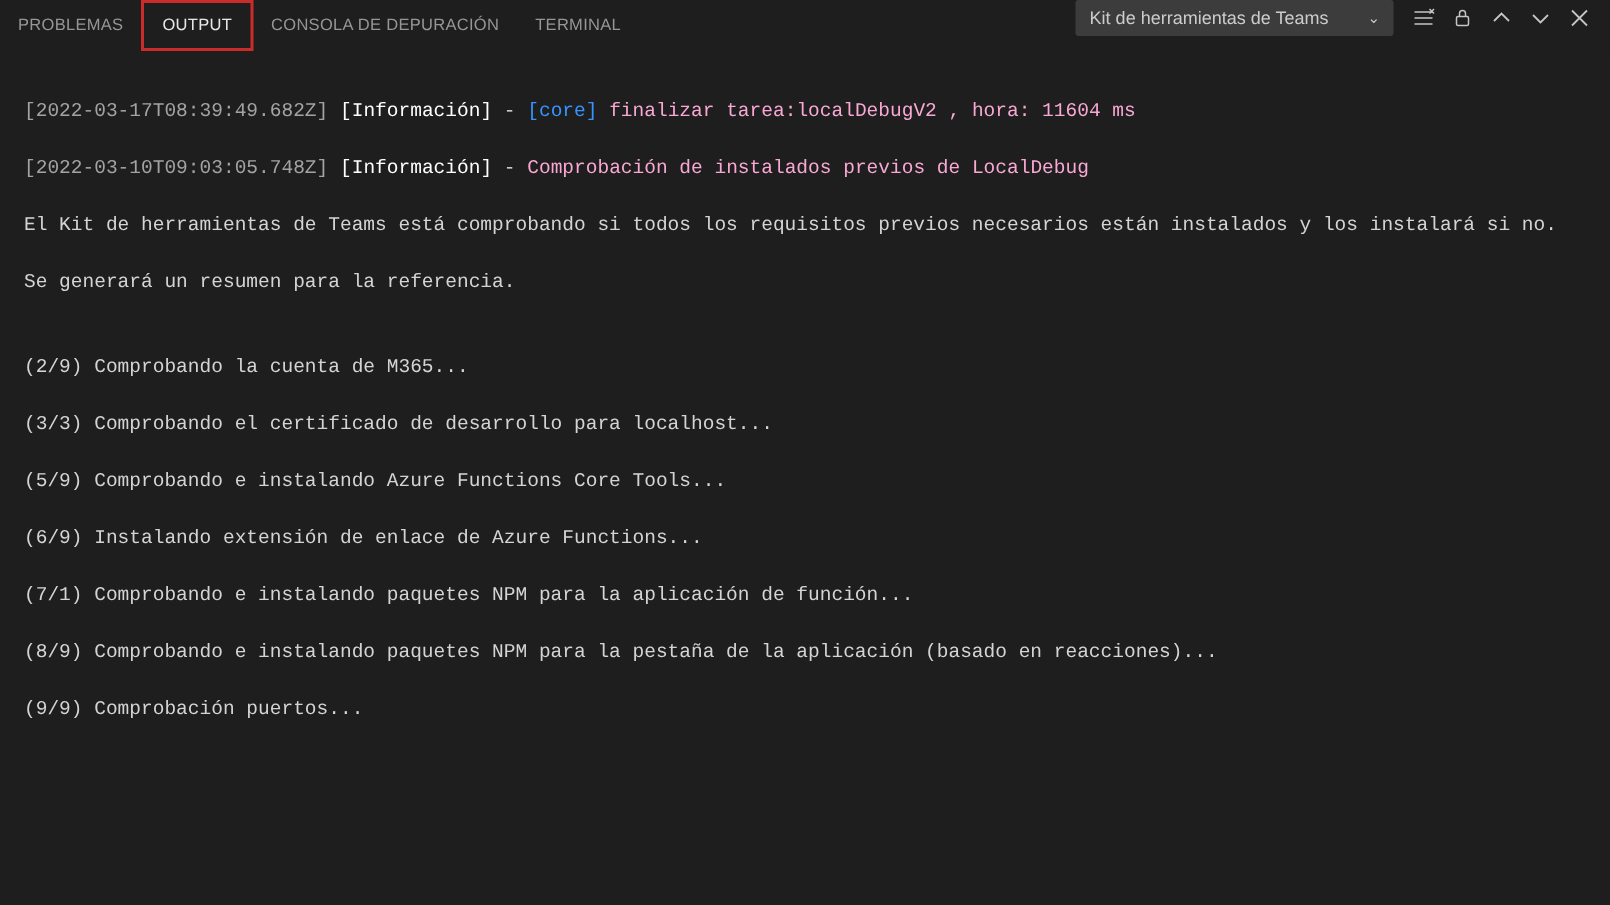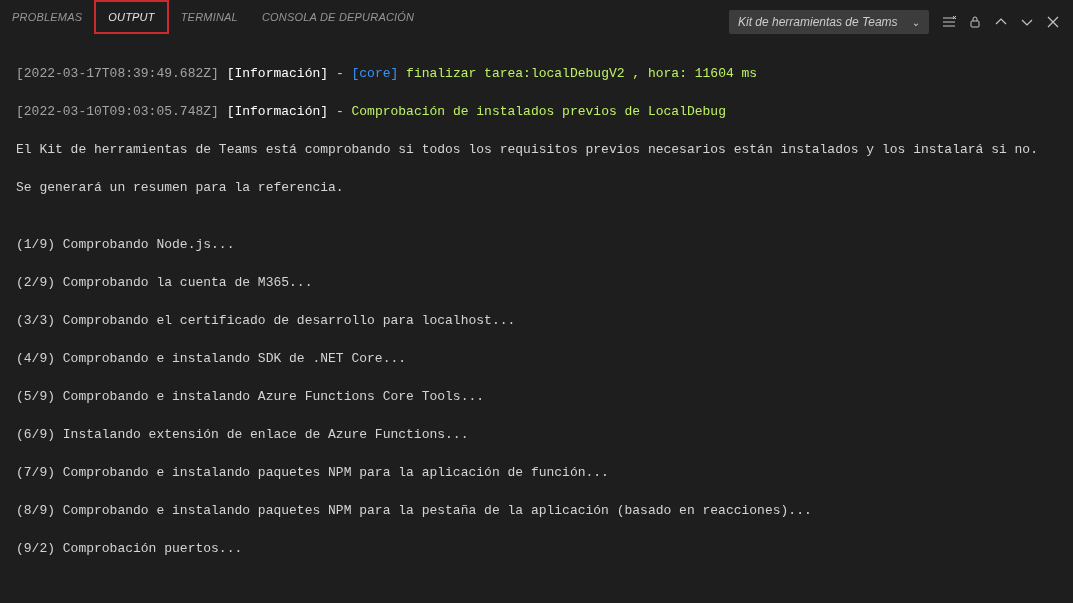--- a/index.html
+++ b/index.html
@@ -11,26 +11,25 @@
       background: #1e1e1e;
       color: #cccccc;
       font-family: "Segoe UI", sans-serif;
       font-size: 13px;
       width: 1073px;
       height: 603px;
       overflow: hidden;
     }
     .panel-header {
       display: flex;
-      align-items: flex-end;
+      align-items: flex-start;
       height: 35px;
       border-bottom: 1px solid #1e1e1e;
       padding: 0 8px 0 0;
       background: #1e1e1e;
-      font-style: italic;
     }
     .tabs {
       display: flex;
       align-items: stretch;
       height: 100%;
     }
     .tab {
       display: flex;
       align-items: center;
       padding: 0 12px;
@@ -53,21 +52,21 @@
       align-items: center;
       height: 24px;
       padding: 0 8px;
       background: #3c3c3c;
       border: 1px solid #3c3c3c;
       border-radius: 2px;
       color: #cccccc;
       font-size: 12px;
       margin-right: 6px;
       cursor: pointer;
-      gap: 14px;
+      gap: 26px;
     }
     .dropdown .chev {
       font-size: 10px;
       color: #cccccc;
     }
     .icon-btn {
       width: 24px;
       height: 24px;
       display: flex;
       align-items: center;
@@ -86,32 +85,32 @@
       font-size: 13px;
       line-height: 19px;
       color: #d4d4d4;
       white-space: pre;
       overflow: hidden;
     }
     .ts { color: #a3a3a3; }
     .info { color: #ffffff; }
     .dash { color: #d4d4d4; }
     .core { color: #3794ff; margin-top: 33px; }
-    .msg { color: #bef264; }
+    .msg { color: #f9a8d4; }
     .line { display: block; }
   </style>
 </head>
 <body>
 
 <div class="panel-header">
   <div class="tabs">
     <div class="tab">PROBLEMAS</div>
     <div class="tab highlighted">OUTPUT</div>
+    <div class="tab">CONSOLA DE DEPURACIÓN</div>
     <div class="tab">TERMINAL</div>
-    <div class="tab">CONSOLA DE DEPURACIÓN</div>
   </div>
   <div class="spacer"></div>
   <div class="dropdown">
     <span>Kit de herramientas de Teams</span>
     <span class="chev">⌄</span>
   </div>
   <div class="icon-btn">
     <svg viewBox="0 0 16 16" fill="none" stroke="currentColor" stroke-width="1">
       <path d="M2 4 h12 M2 8 h12 M2 12 h12"></path>
       <path d="M12 2 l3 3 M15 2 l-3 3" stroke-width="1"></path>
@@ -139,29 +138,27 @@
     </svg>
   </div>
 </div>
 
 <div class="output-body">
 <span class="line"><span class="ts">[2022-03-17T08:39:49.682Z]</span> <span class="info">[Información]</span><span class="dash"> - </span><span class="core">[core]</span><span class="msg"> finalizar tarea:localDebugV2 , hora: 11604 ms</span></span>
 <span class="line"><span class="ts">[2022-03-10T09:03:05.748Z]</span> <span class="info">[Información]</span><span class="dash"> - </span><span class="msg">Comprobación de instalados previos de LocalDebug</span></span>
 <span class="line">El Kit de herramientas de Teams está comprobando si todos los requisitos previos necesarios están instalados y los instalará si no.</span>
 <span class="line">Se generará un resumen para la referencia.</span>
 <span class="line"></span>
-<span class="line">(1/9) Comprobando Node.js...</span>
 <span class="line">(2/9) Comprobando la cuenta de M365...</span>
 <span class="line">(3/3) Comprobando el certificado de desarrollo para localhost...</span>
-<span class="line">(4/9) Comprobando e instalando SDK de .NET Core...</span>
 <span class="line">(5/9) Comprobando e instalando Azure Functions Core Tools...</span>
 <span class="line">(6/9) Instalando extensión de enlace de Azure Functions...</span>
-<span class="line">(7/9) Comprobando e instalando paquetes NPM para la aplicación de función...</span>
+<span class="line">(7/1) Comprobando e instalando paquetes NPM para la aplicación de función...</span>
 <span class="line">(8/9) Comprobando e instalando paquetes NPM para la pestaña de la aplicación (basado en reacciones)...</span>
-<span class="line">(9/2) Comprobación puertos...</span>
+<span class="line">(9/9) Comprobación puertos...</span>
 <span class="line"></span>
 
 <span class="line"></span>
 
 
 
 
 
 
 

